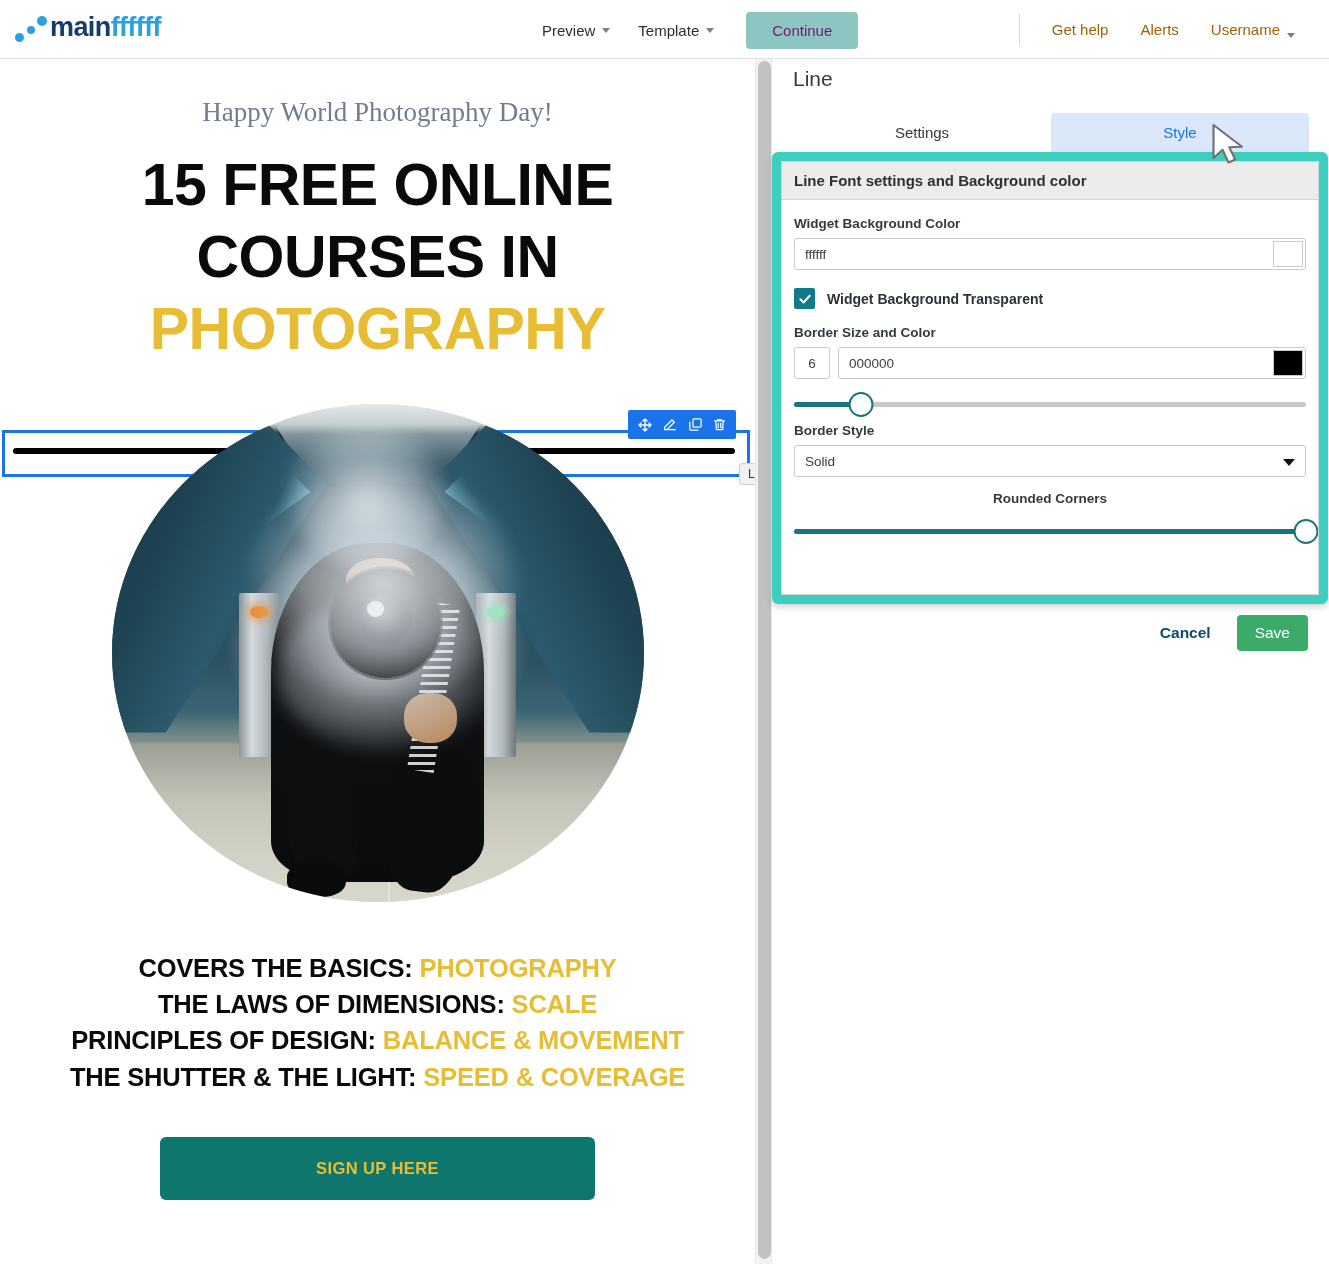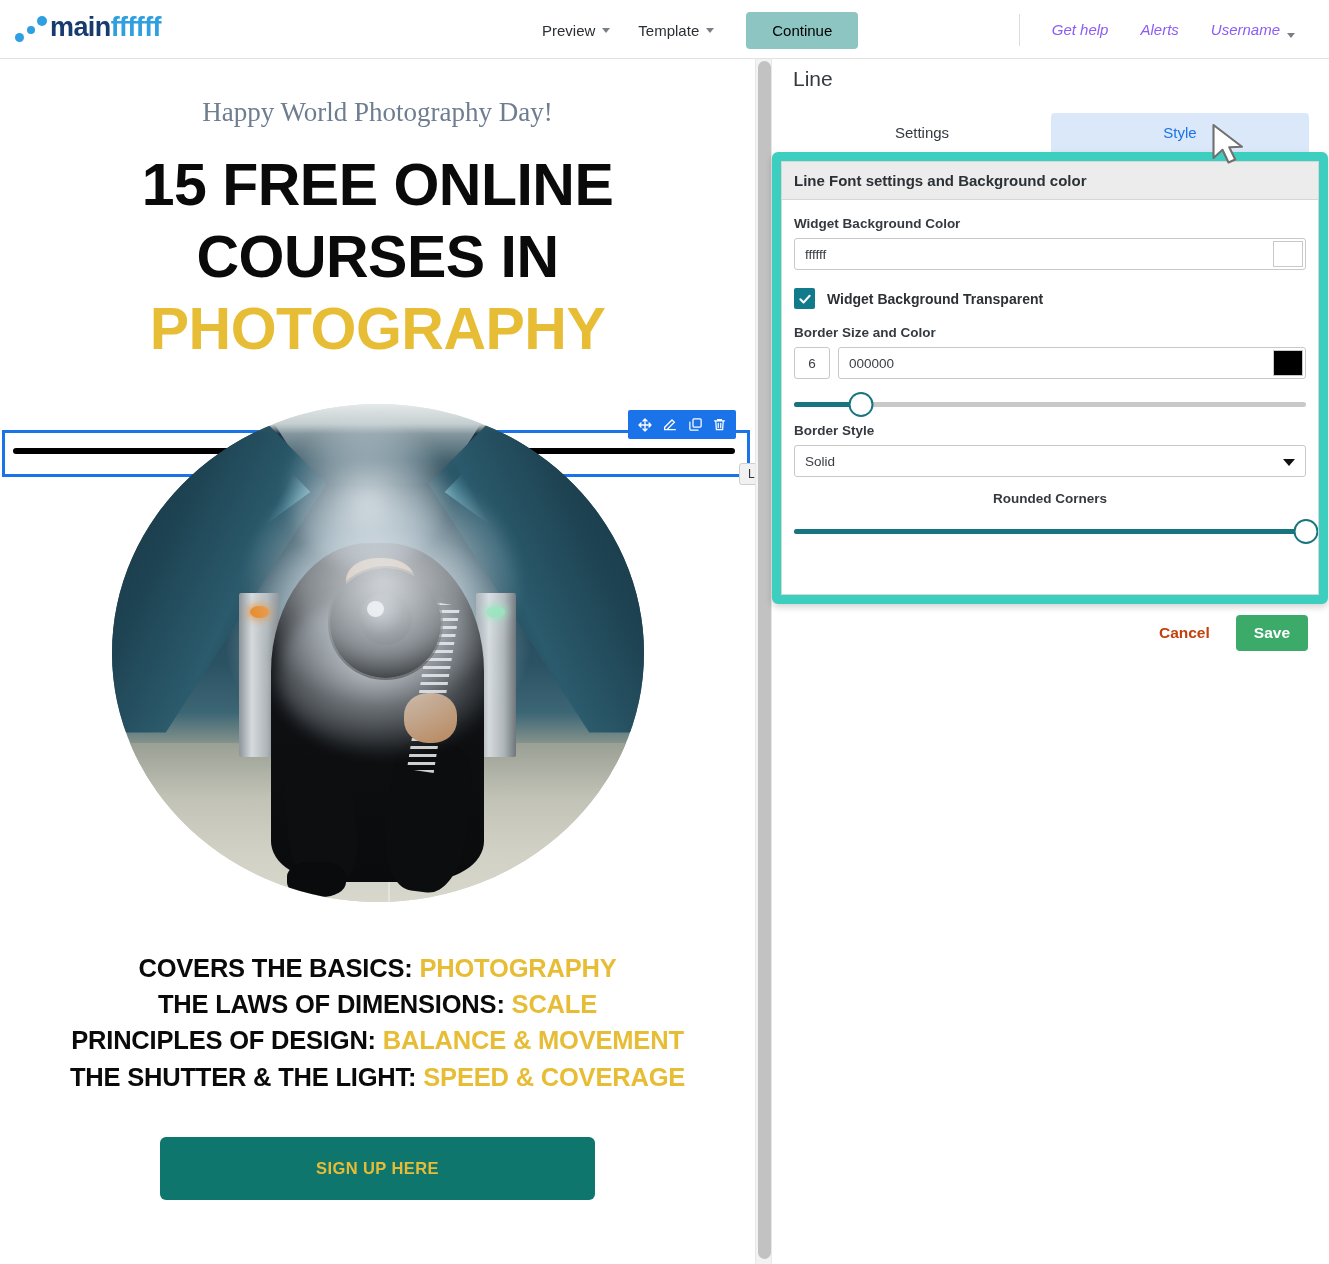--- a/index.html
+++ b/index.html
@@ -35,31 +35,31 @@
   .nav-item {
     font-size: 15px; color: #2b2f33; padding: 8px 14px; cursor: pointer;
     display: flex; align-items: center; gap: 7px; white-space: nowrap;
   }
   .caret-down {
     width: 0; height: 0; border-left: 4.5px solid transparent;
     border-right: 4.5px solid transparent; border-top: 5px solid #7a7f85;
     display: inline-block;
   }
   .btn-continue {
-    background: #8dc5c2; color: #000000; font-size: 15px;
+    background: #8dc5c2; color: #701a75; font-size: 15px;
     border: none; border-radius: 4px; padding: 10px 26px;
     margin-left: 18px; cursor: pointer;
   }
   .nav-right {
     position: absolute; right: 18px; top: 0; height: 59px;
     display: flex; align-items: center;
   }
   .nav-div { width: 1px; height: 32px; background: #dcdcdc; margin-right: 16px; }
-  .nav-link { font-size: 15px; color: #8b5cf6; padding: 8px 16px; cursor: pointer;
-              display: flex; align-items: flex-end; gap: 7px; white-space: nowrap; font-style: italic; }
+  .nav-link { font-size: 15px; color: #a16207; padding: 8px 16px; cursor: pointer;
+              display: flex; align-items: flex-end; gap: 7px; white-space: nowrap; }
 
   
   .canvas-wrap {
     position: absolute; left: 0; top: 59px; width: 755px; height: 1205px;
     background: #ffffff; overflow: hidden;
   }
   .email {
     position: relative; width: 755px; padding-top: 0px; background: #fff;
   }
   .pre-head {
@@ -292,26 +292,26 @@
     position: absolute; right: 10px; top: 13px; width: 0; height: 0;
     border-left: 6px solid transparent; border-right: 6px solid transparent;
     border-top: 7px solid #111;
   }
 
   .btn-row {
     position: absolute; right: 21px; top: 556px; display: flex;
     align-items: center; gap: 20px;
   }
   .btn-cancel {
-    font-size: 15.5px; font-weight: 700; color: #c2410c;
+    font-size: 15.5px; font-weight: 700; color: #0c4a6e;
     background: none; border: none; cursor: pointer;
     font-family: "Liberation Sans", sans-serif;
   }
   .btn-save {
-    font-size: 15.5px; font-weight: 700; color: #ffffff; background: #3cab6a;
+    font-size: 15.5px; font-weight: 400; color: #ffffff; background: #3cab6a;
     border: none; border-radius: 4px; padding: 9px 18px; cursor: pointer;
     font-family: "Liberation Sans", sans-serif;
   }
   .panel-divider {
     position: absolute; left: 773px; top: 59px; width: 1px; height: 1205px; background: #e6e6e6;
   }
 </style>
 </head>
 <body>
 

